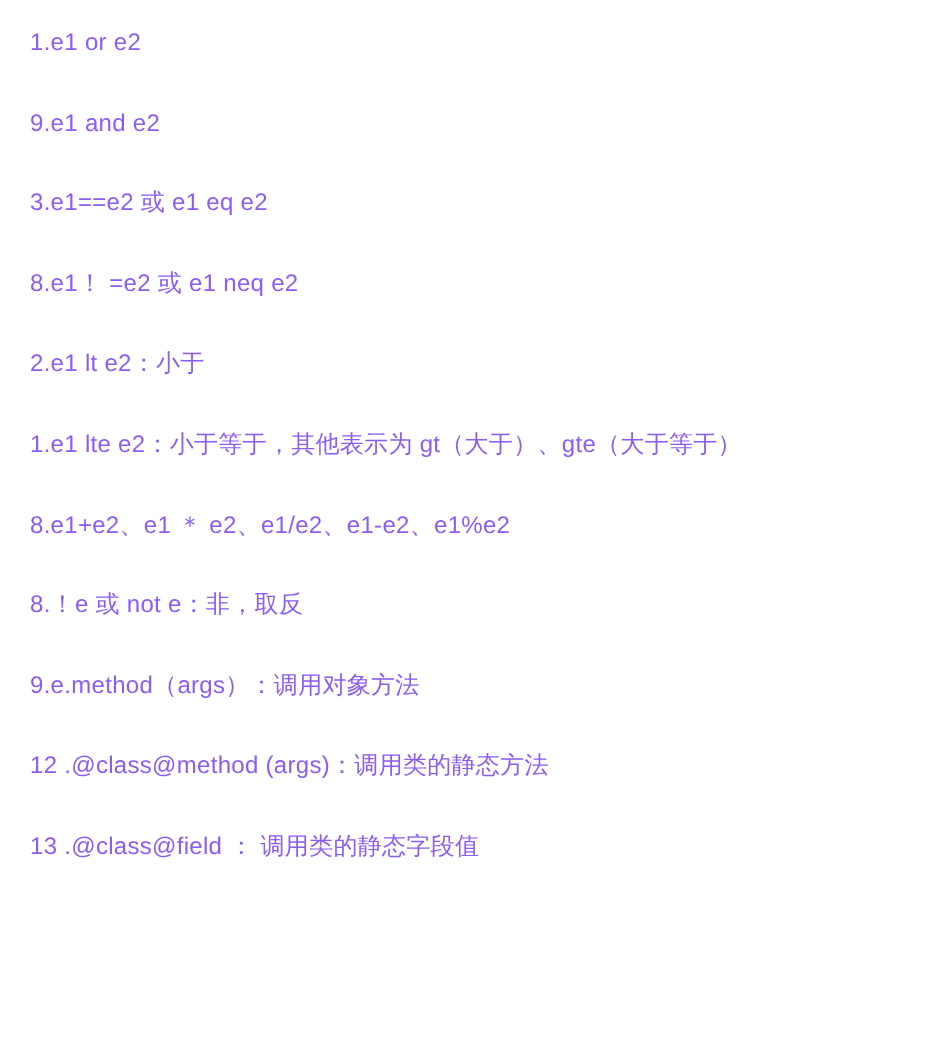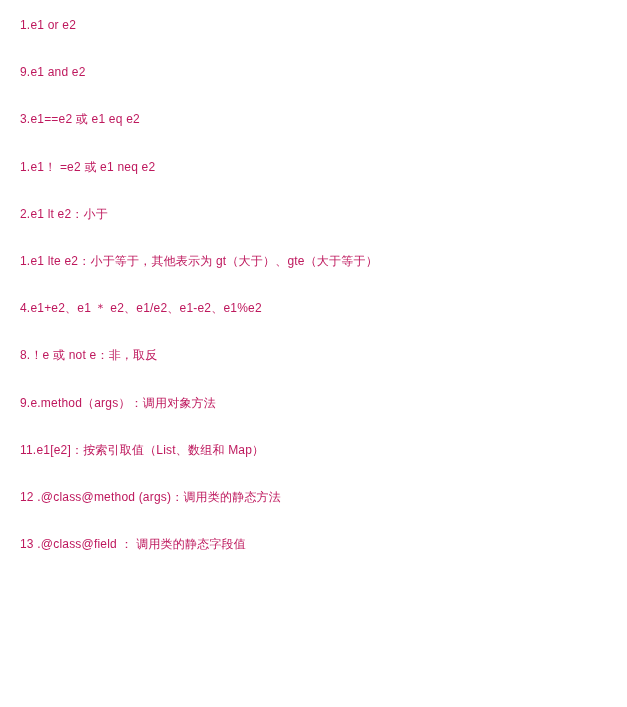--- a/index.html
+++ b/index.html
@@ -8,39 +8,38 @@
       box-sizing: border-box;
     }
     body {
       width: 627px;
       height: 707px;
       background: #ffffff;
       font-family: "Microsoft YaHei", "PingFang SC", Arial, sans-serif;
       padding: 16px 20px;
     }
     .list-item {
-      color: #be185d;
-      font-size: 12px;
+      color: #8b5cf6;
+      font-size: 16px;
       line-height: 1.6;
       margin-bottom: 28px;
       letter-spacing: 0.2px;
     }
     .list-item:last-child {
       margin-bottom: 0;
     }
   </style>
 </head>
 <body>
 
 <div>
   <div class="list-item">1.e1 or e2</div>
   <div class="list-item">9.e1 and e2</div>
   <div class="list-item">3.e1==e2 或 e1 eq e2</div>
-  <div class="list-item">1.e1！ =e2 或 e1 neq e2</div>
+  <div class="list-item">8.e1！ =e2 或 e1 neq e2</div>
   <div class="list-item">2.e1 lt e2：小于</div>
   <div class="list-item">1.e1 lte e2：小于等于，其他表示为 gt（大于）、gte（大于等于）</div>
-  <div class="list-item">4.e1+e2、e1 ＊ e2、e1/e2、e1-e2、e1%e2</div>
+  <div class="list-item">8.e1+e2、e1 ＊ e2、e1/e2、e1-e2、e1%e2</div>
   <div class="list-item">8.！e 或 not e：非，取反</div>
   <div class="list-item">9.e.method（args）：调用对象方法</div>
-  <div class="list-item">11.e1[e2]：按索引取值（List、数组和 Map）</div>
   <div class="list-item">12 .@class@method (args)：调用类的静态方法</div>
   <div class="list-item">13 .@class@field ： 调用类的静态字段值</div>
 </div>
 
 </body></html>

